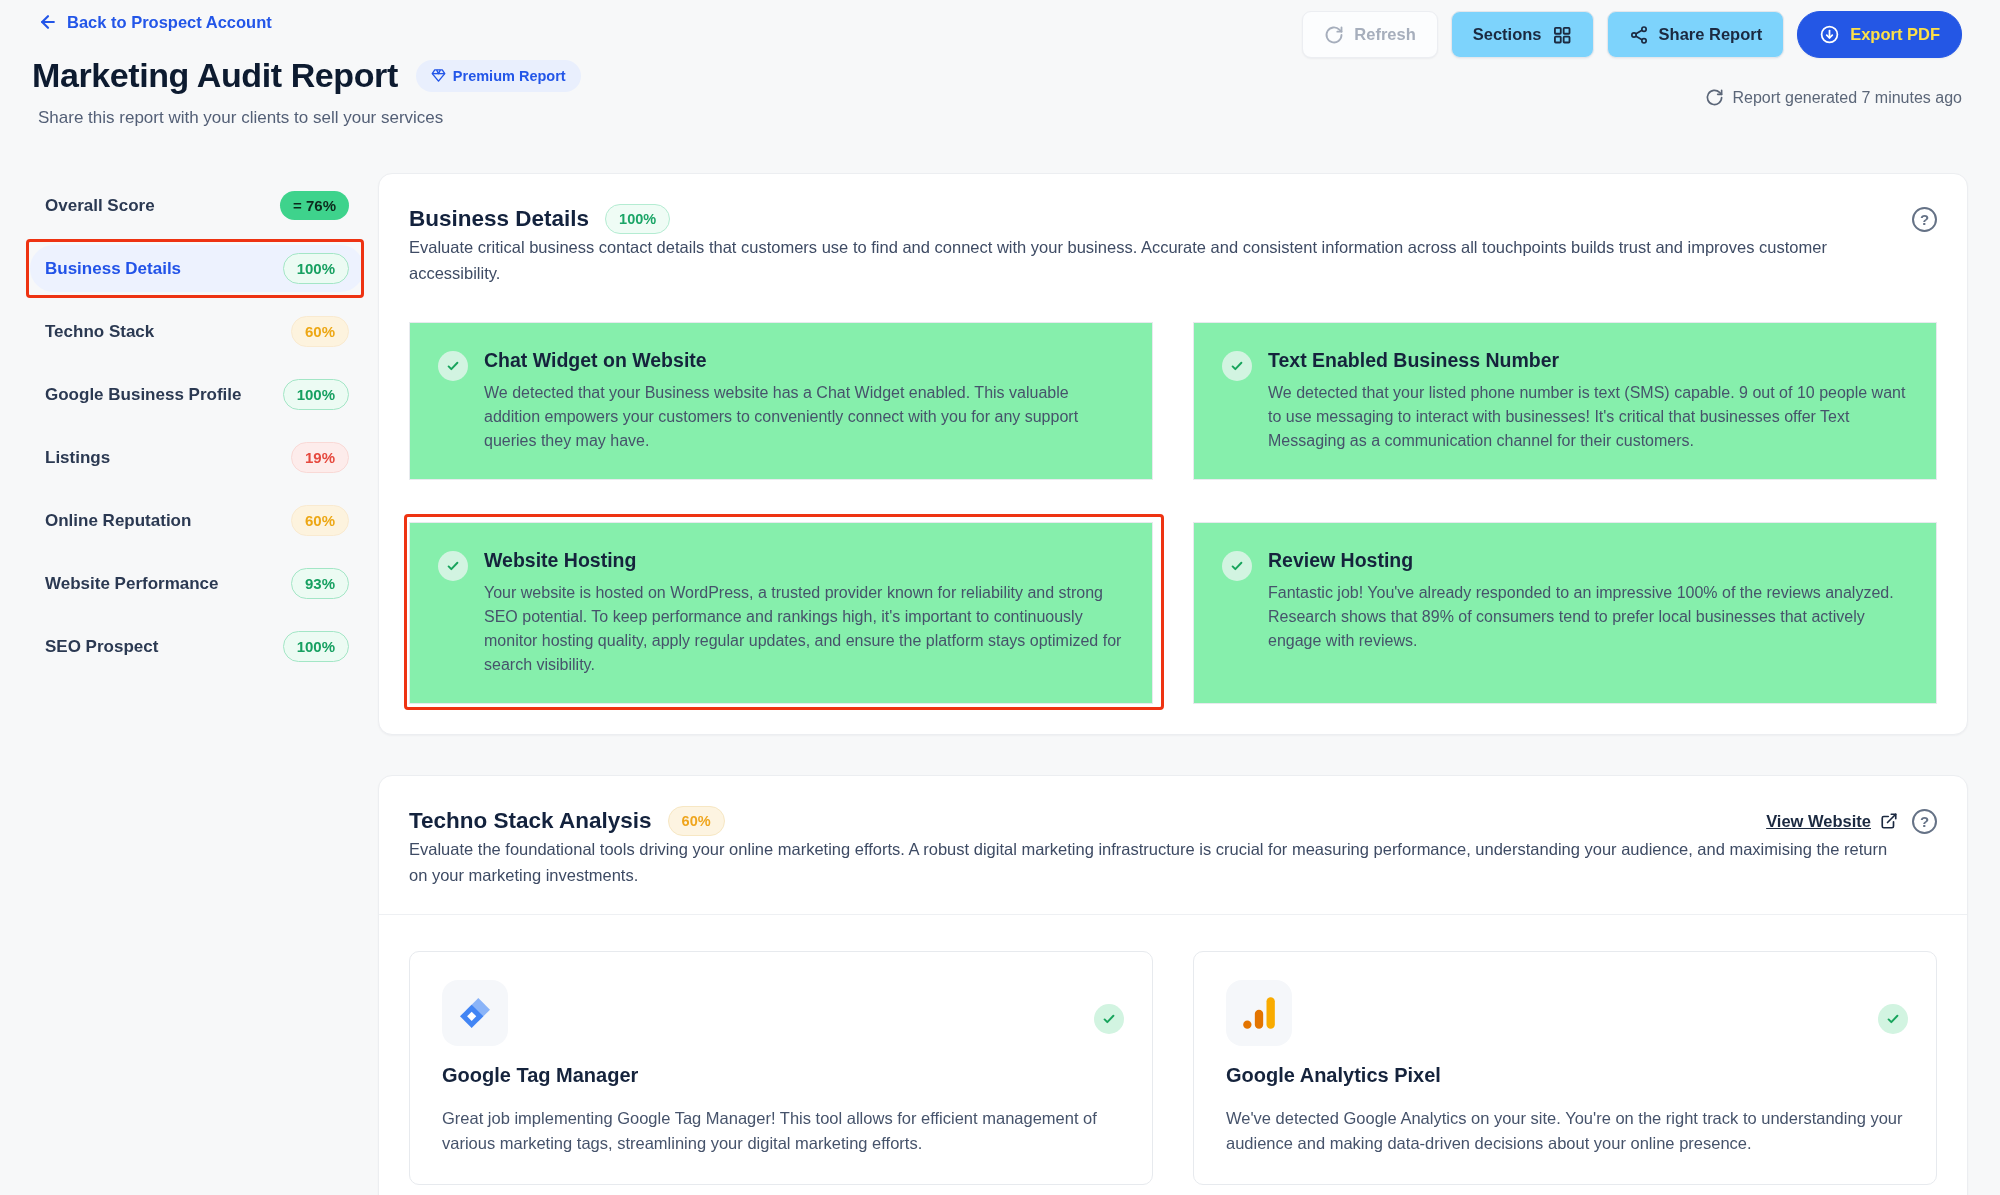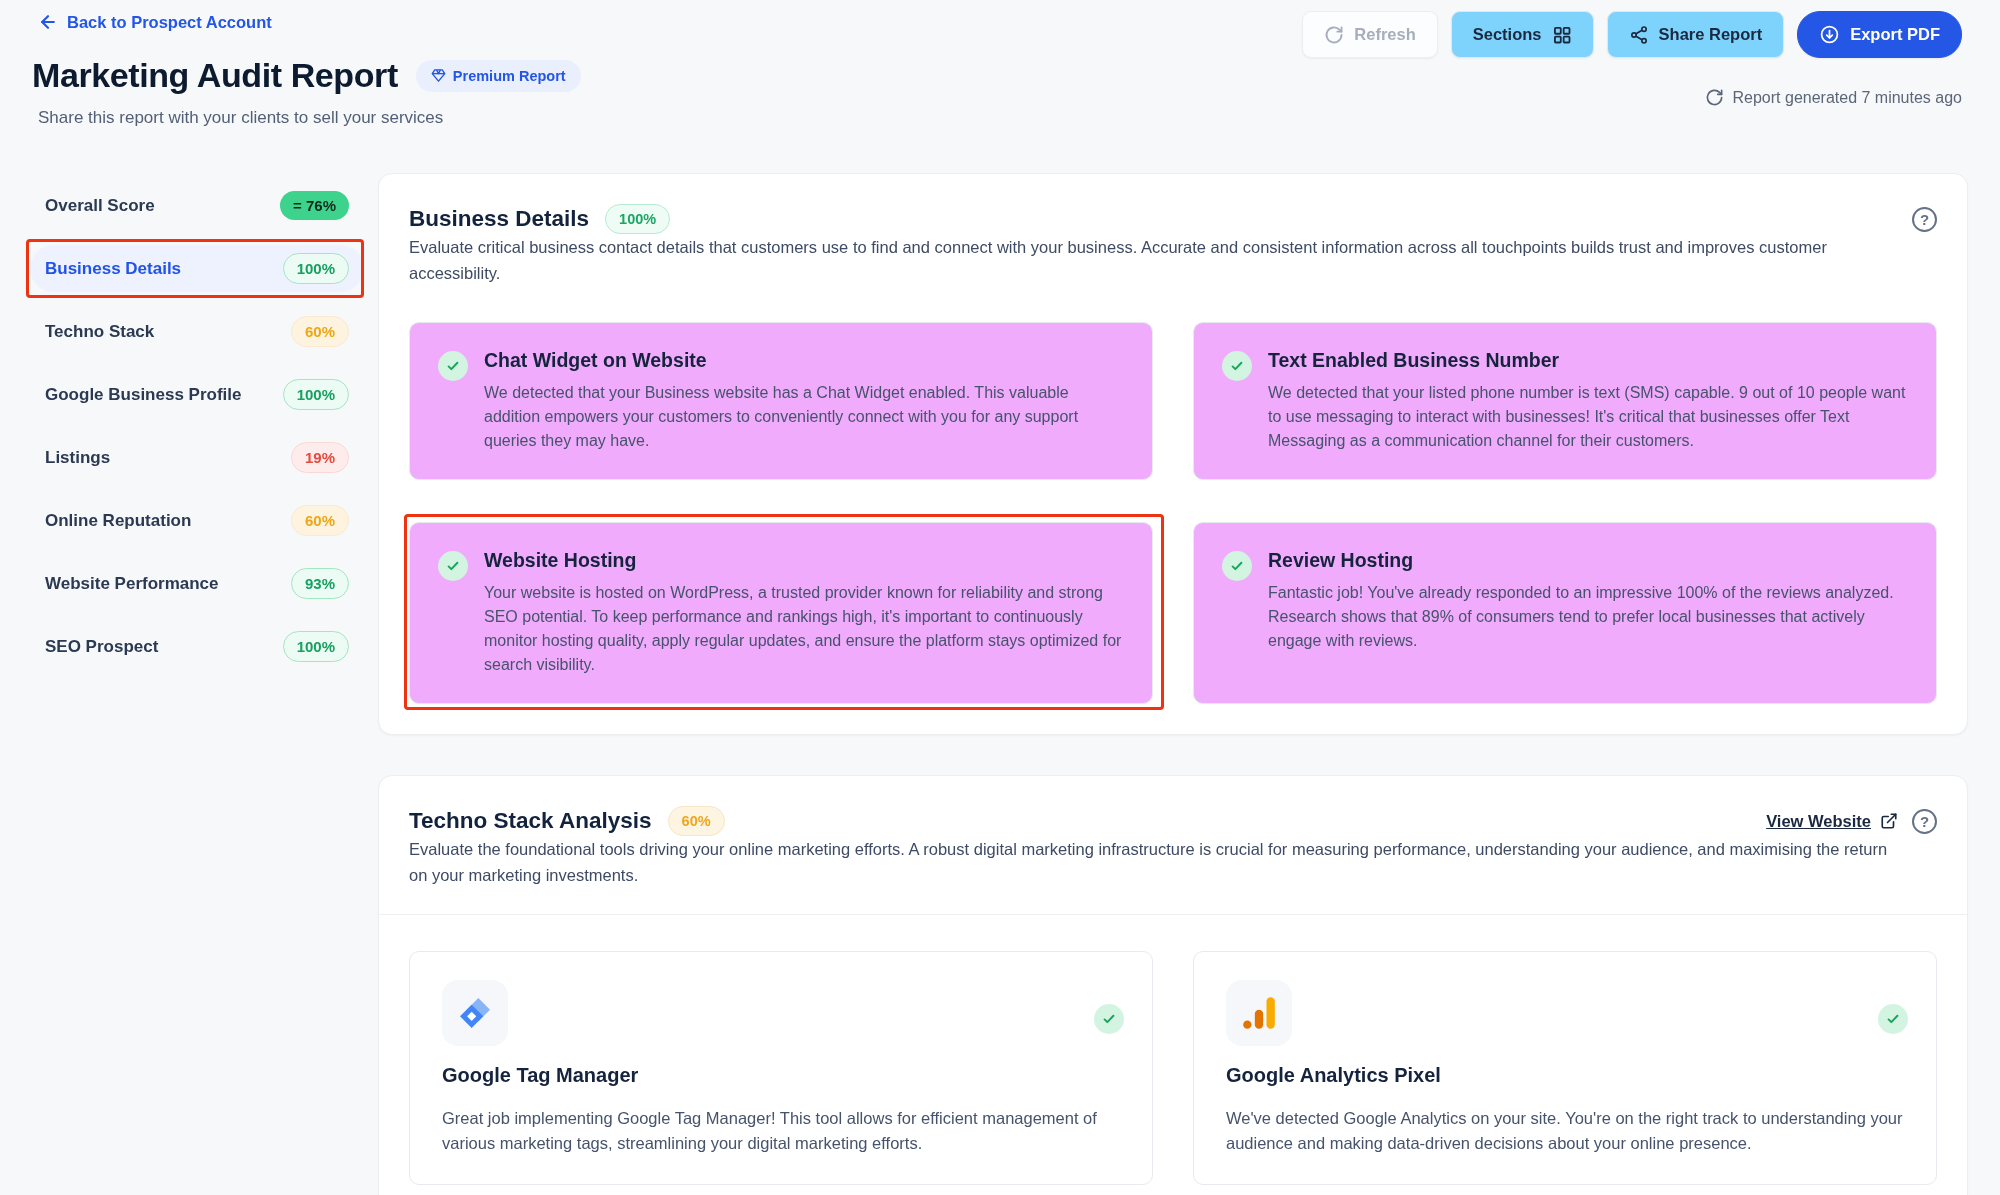--- a/index.html
+++ b/index.html
@@ -14,21 +14,21 @@
   .page-title { font-size:34px; font-weight:700; color:#0d1b30; letter-spacing:-.4px; }
   .premium-badge { display:flex; align-items:center; gap:7px; background:#e9effd; color:#2356e8;
     font-size:14.5px; font-weight:700; padding:8px 15px; border-radius:999px; }
   .subtitle { position:absolute; left:38px; top:108px; font-size:17px; color:#535f76; }
 
   .toolbar { position:absolute; right:38px; top:11px; display:flex; gap:13px; }
   .btn { display:flex; align-items:center; gap:10px; height:47px; padding:0 21px; border-radius:9px;
     background:#7dd3fc; border:1px solid #e4e7ec; font-size:16.5px; font-weight:600; color:#1b2940;
     cursor:pointer; box-shadow:0 1px 2px rgba(16,24,40,.05); font-family:inherit; }
   .btn.disabled { color:#a6aebc; background:#fcfdfe; border-color:#eceef2; cursor:default; }
-  .btn.primary { background:#2457e5; border-color:#2457e5; color:#ffffff;border-radius:23px; }
+  .btn.primary { background:#2457e5; border-color:#2457e5; color:#fde047;border-radius:23px; }
   .generated { position:absolute; right:38px; top:88px; display:flex; align-items:center; gap:9px;
     color:#5b6678; font-size:16px; }
 
   
   .sidebar { position:absolute; left:30px; top:182px; width:334px; }
   .side-item { position:relative; display:flex; align-items:center; justify-content:space-between;
     height:47px; padding:0 15px; margin-bottom:16px; border-radius:24px; cursor:pointer; }
   .side-item .label { font-size:17px; font-weight:600; color:#2b3952; }
   .side-item.active { background:#edf2fe; }
   .side-item.active .label { color:#2253e8; font-weight:700; }
@@ -51,21 +51,21 @@
   .sect-pill.green { background:#effcf5; color:#1ba567; border:1.5px solid #b4ecd2; }
   .sect-pill.amber { background:#fdf4e1; color:#efa51c; border:1.5px solid #f7e7c3; }
   .head-right { margin-left:auto; display:flex; align-items:center; gap:14px; }
   .view-link { display:flex; align-items:center; gap:9px; font-size:16.5px; font-weight:700;
     color:#1b2940; cursor:pointer;text-decoration:underline; }
   .qmark { width:25px; height:25px; border-radius:50%; border:2px solid #657286; color:#657286;
     font-size:15px; font-weight:700; display:flex; align-items:center; justify-content:center; cursor:pointer; }
   .panel-desc { font-size:16.5px; line-height:1.58; color:#3e4b64; max-width:1495px; }
 
   .cards-grid { margin-top:36px; display:grid; grid-template-columns:1fr 1fr; column-gap:40px; row-gap:42px; }
-  .check-card { position:relative; background:#f0abfc; border:1px solid #e7eaee; border-radius:10px;
+  .check-card { position:relative; background:#86efac; border:1px solid #e7eaee; border-radius:0;
     padding:26px 28px; display:flex; gap:16px; }
   .red-ring { position:absolute; left:-6px; right:-12px; top:-9px; bottom:-7px;
     border:3px solid #ee3312; border-radius:4px; pointer-events:none; }
   .check-circle { flex:0 0 30px; width:30px; height:30px; border-radius:50%; background:#d2f4e1;
     display:flex; align-items:center; justify-content:center; margin-top:2px; }
   .check-card h3 { font-size:19.5px; font-weight:700; color:#15233c; margin-bottom:9px; }
   .check-card p { font-size:16px; line-height:1.5; color:#46536b; }
 
   .panel.techno { margin-top:40px; padding-bottom:0; }
   .divider { margin:26px -30px 0; border-top:1px solid #eef0f3; }

